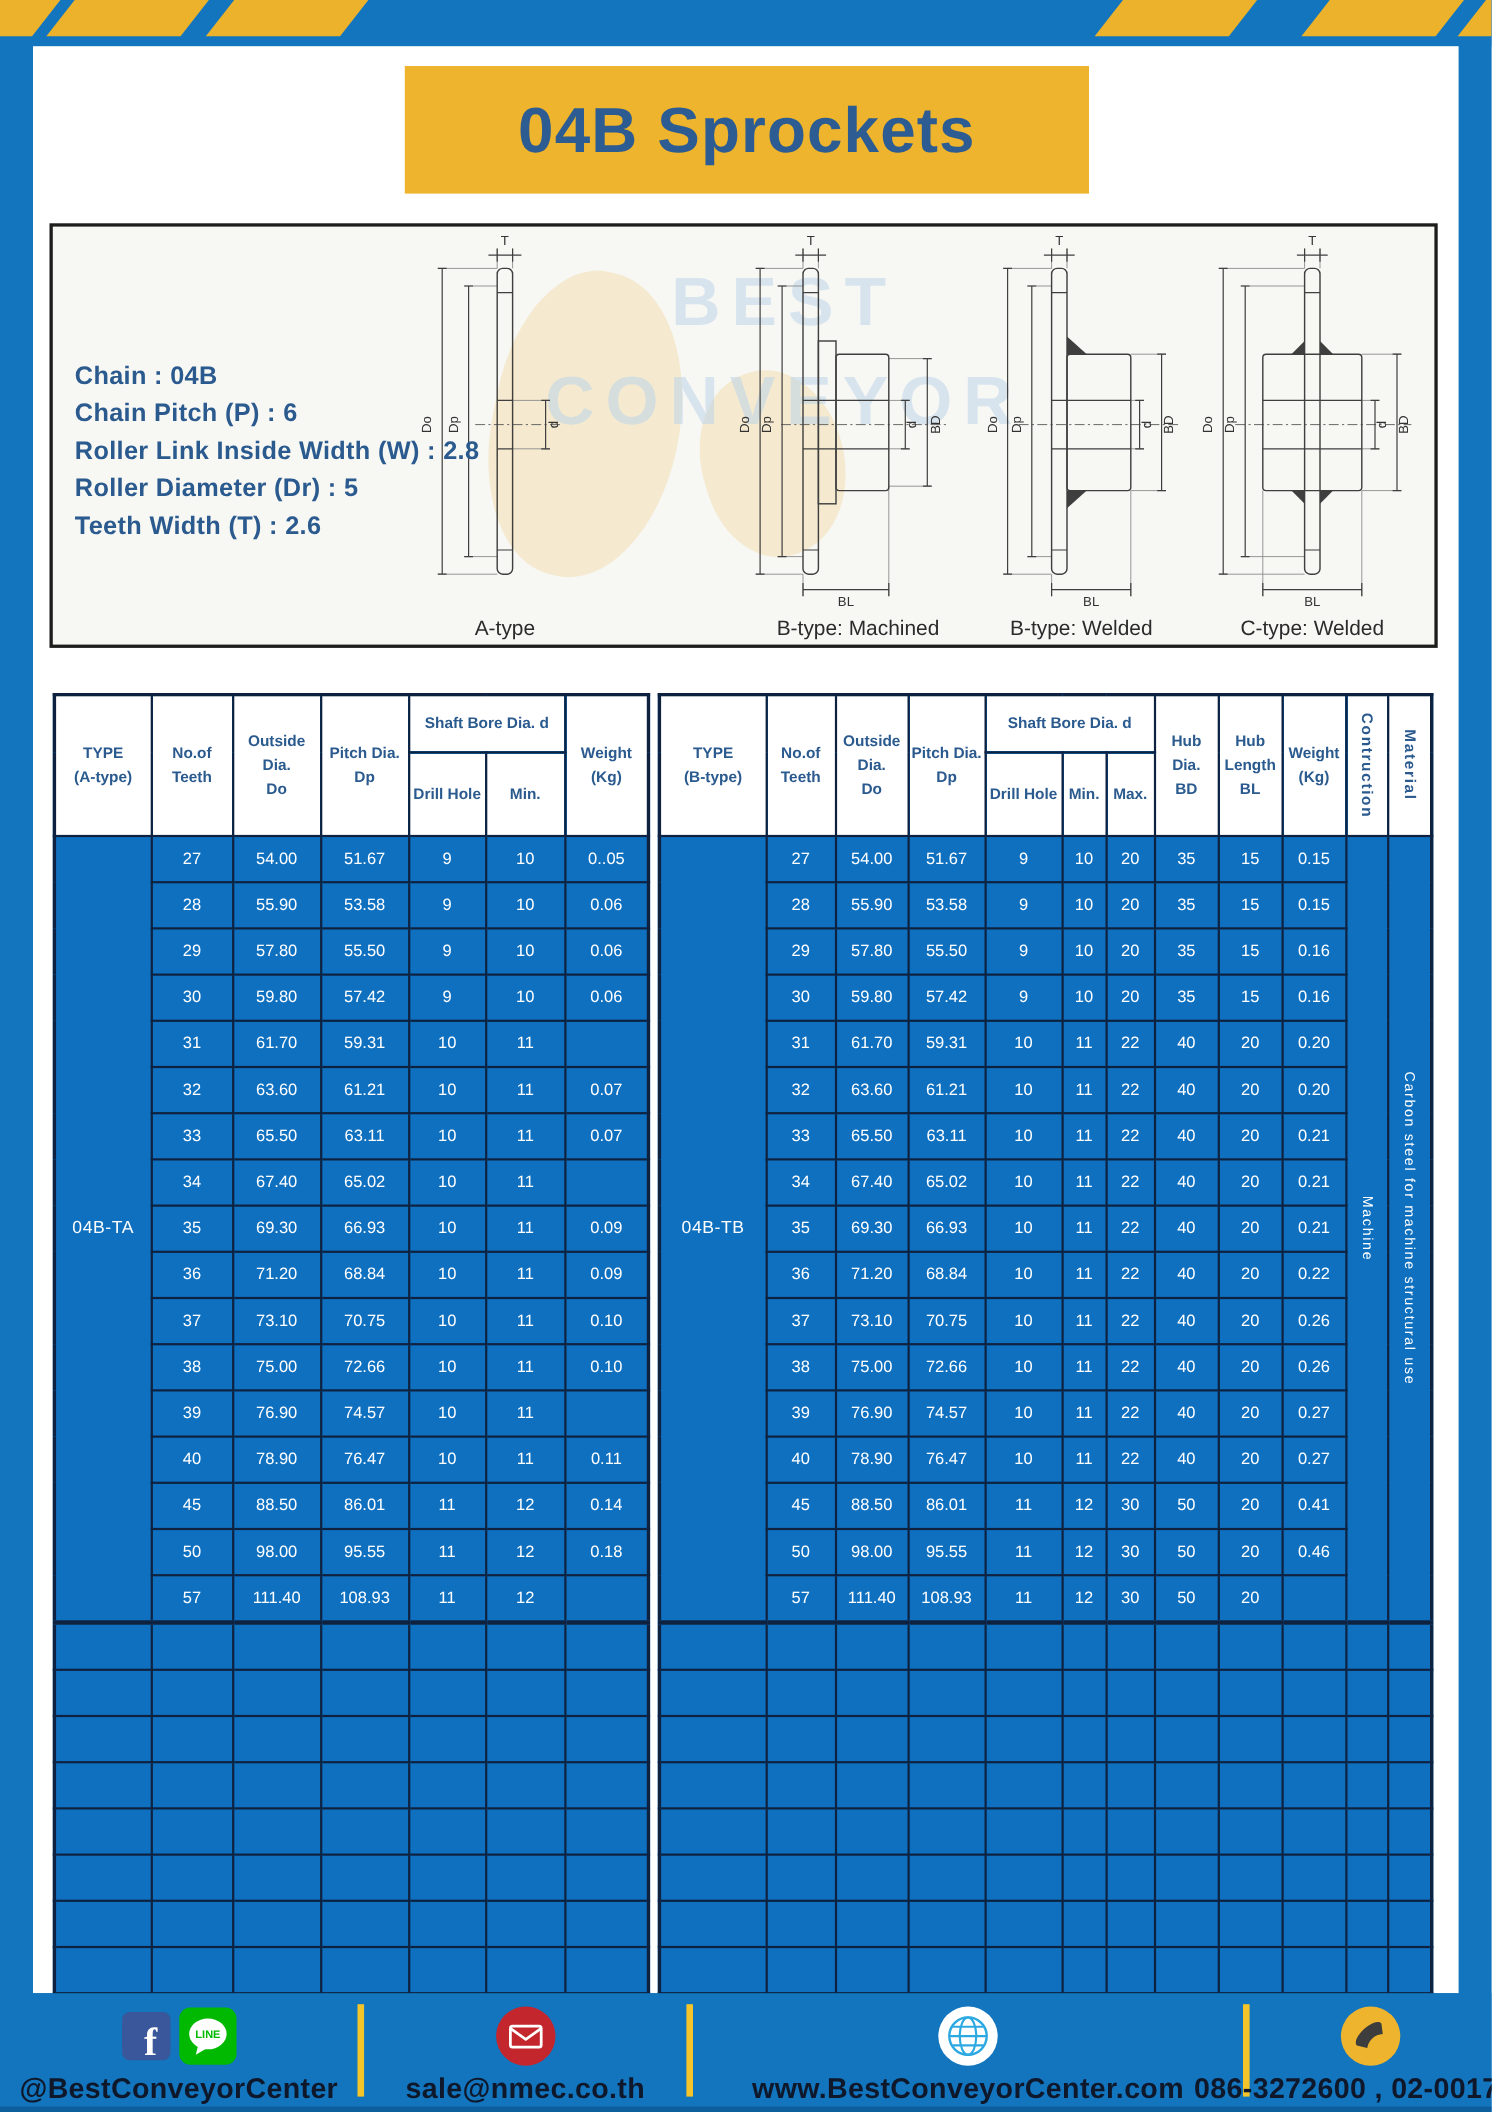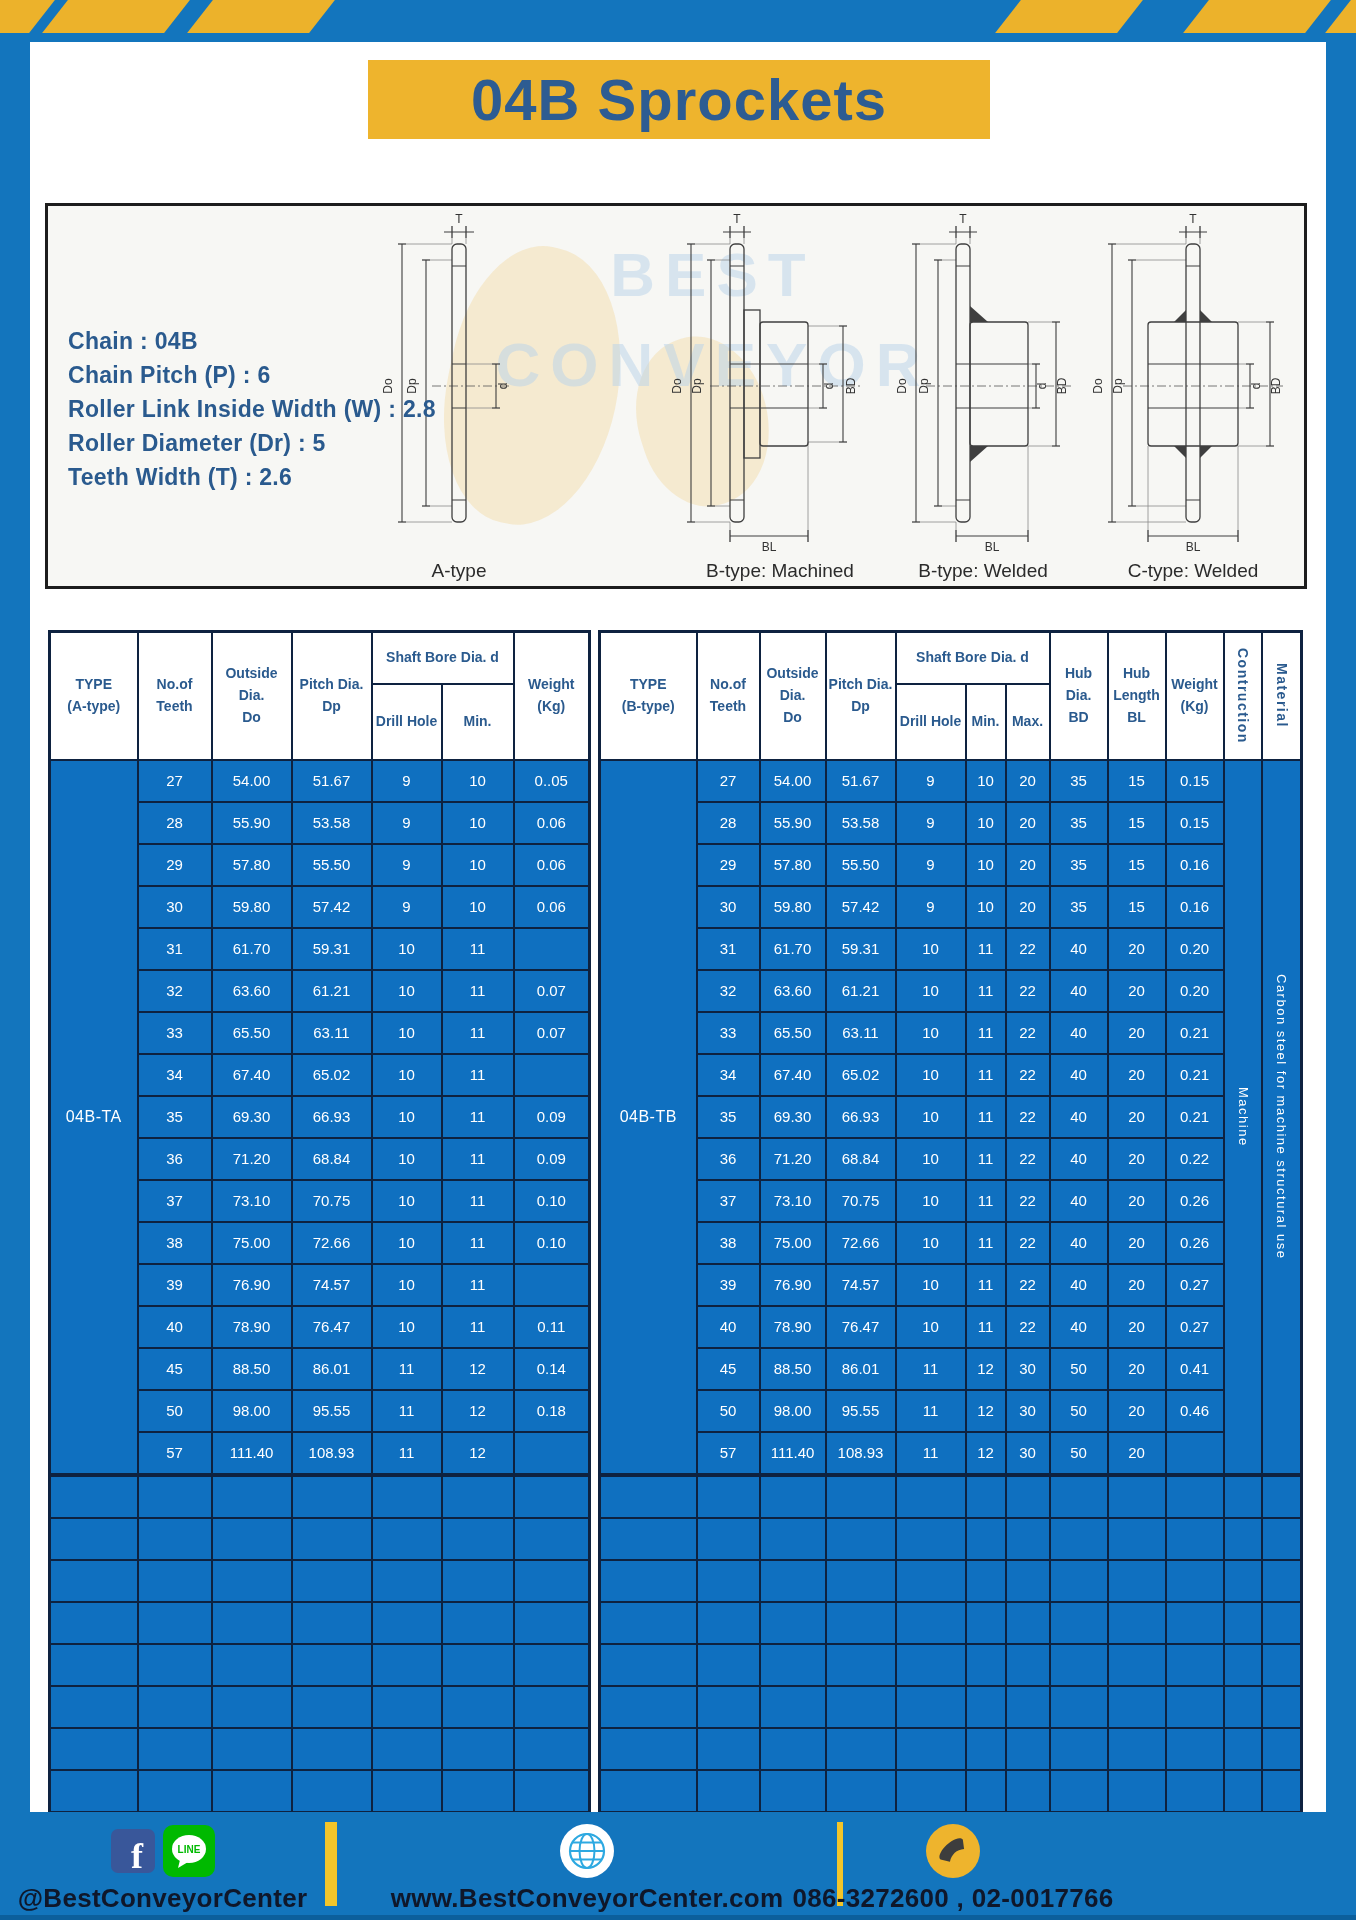--- a/index.html
+++ b/index.html
@@ -8,21 +8,21 @@
     background:#1375bd;
     font-family:"Liberation Sans", sans-serif;
   }
   
   .topband{position:absolute;top:0;left:0;right:0;height:42px;background:#1375bd;overflow:hidden;}
   .stripe{position:absolute;top:0;height:33px;width:122px;background:#ecb22b;transform:skewX(-38deg);}
   .page{position:absolute;left:30px;right:30px;top:42px;bottom:108px;background:#ffffff;}
 
   
   .title-box{
-    position:absolute;left:368px;top:60px;width:622px;height:79px;background:#eeb42d;
+    position:absolute;left:368px;top:60px;width:622px;height:116px;background:#eeb42d;
     display:flex;align-items:center;justify-content:center;
     font-size:58px;font-weight:bold;color:#2d5c92;letter-spacing:1px;
   }
 
   
   .panel{
     position:absolute;left:45px;top:203px;width:1262px;height:386px;
     background:#f7f7f4;border:3px solid #1d1d1d;box-sizing:border-box;overflow:hidden;
   }
   .wm-blob{position:absolute;background:#f3d79b;opacity:.40;z-index:0;}
@@ -800,20 +800,30 @@
       <svg width="54" height="54" viewBox="0 0 54 54">
         <rect x="1" y="1" width="52" height="52" rx="10" fill="#00b900"></rect>
         <ellipse cx="27" cy="25" rx="17" ry="14" fill="#ffffff"></ellipse>
         <polygon points="18,36 16,44 26,38" fill="#ffffff"></polygon>
         <text x="27" y="29" text-anchor="middle" font-size="10" font-weight="bold" fill="#00b900" font-family="Liberation Sans, sans-serif">LINE</text>
       </svg>
     </div>
     <div class="flabel">@BestConveyorCenter</div>
   </div>
   <div class="fsep"></div>
+  <div class="fitem" style="width:293px">
+    <div class="ficons">
+      <svg width="56" height="56" viewBox="0 0 56 56">
+        <circle cx="28" cy="28" r="27" fill="#c4262e"></circle>
+        <rect x="14" y="19" width="28" height="19" rx="2" fill="none" stroke="#ffffff" stroke-width="2.5"></rect>
+        <path d="M14 21 L28 31 L42 21" fill="none" stroke="#ffffff" stroke-width="2.5"></path>
+      </svg>
+    </div>
+    <div class="flabel">sale@nmec.co.th</div>
+  </div>
   <div class="fsep"></div>
   <div class="fitem" style="width:500px">
     <div class="ficons">
       <svg width="56" height="56" viewBox="0 0 56 56">
         <circle cx="28" cy="28" r="27" fill="#ffffff"></circle>
         <circle cx="28" cy="28" r="17" fill="none" stroke="#2da9e1" stroke-width="2.2"></circle>
         <ellipse cx="28" cy="28" rx="7.5" ry="17" fill="none" stroke="#2da9e1" stroke-width="2"></ellipse>
         <path d="M11 28 L45 28 M14 19.5 L42 19.5 M14 36.5 L42 36.5" stroke="#2da9e1" stroke-width="2" fill="none"></path>
       </svg>
     </div>

